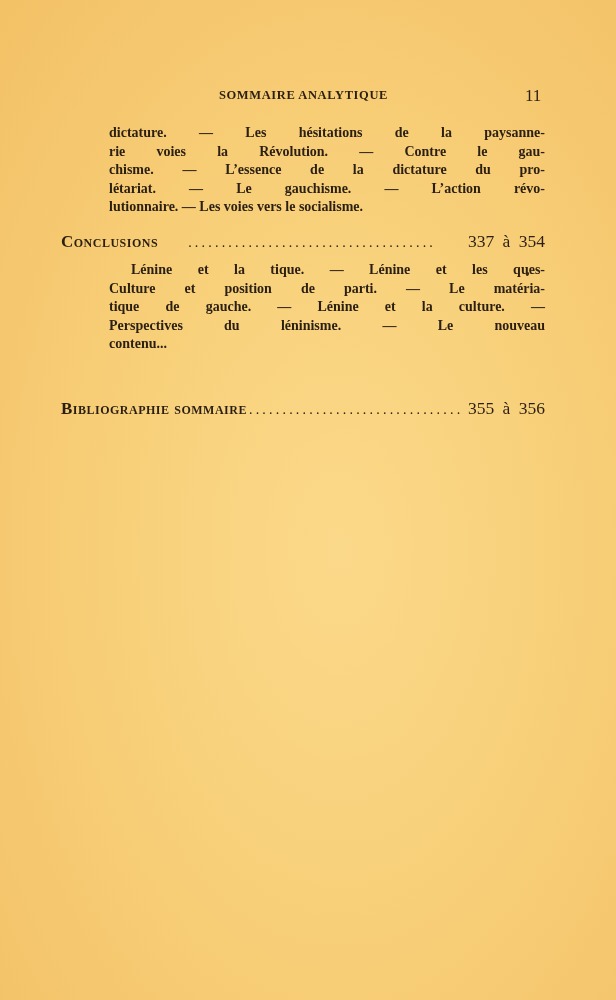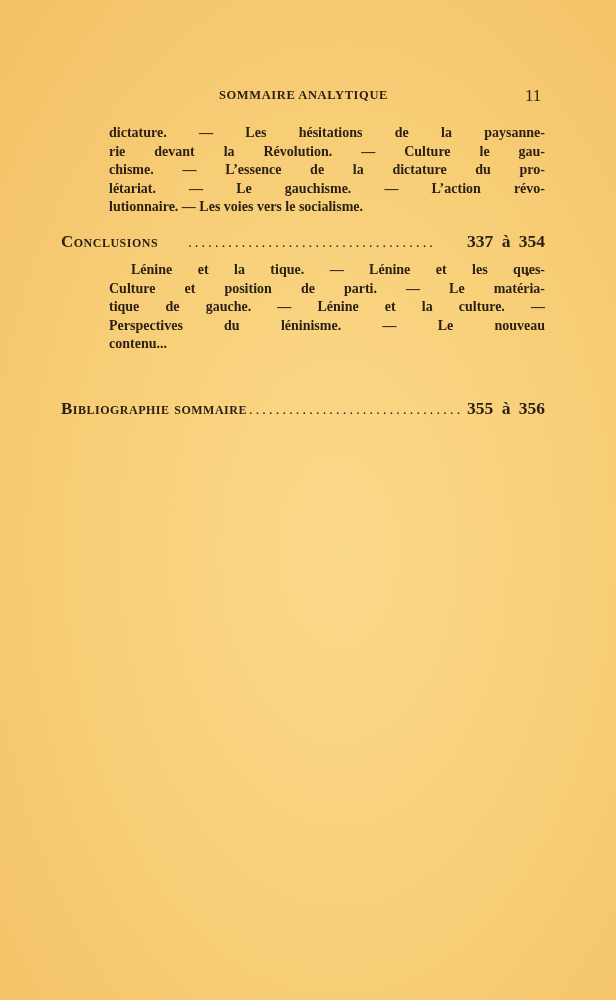--- a/index.html
+++ b/index.html
@@ -30,36 +30,36 @@
   .entry {
     position: absolute; left: 46px; width: 484px; height: 22px;
     font-size: 17px; font-weight: bold; display: flex; align-items: baseline;
   }
   .entry .title { white-space: nowrap; }
   .entry .title .sc { font-variant: small-caps; letter-spacing: 0.5px; }
   .entry .leader {
     flex: 1; overflow: hidden; white-space: nowrap; margin: 0 6px 0 2px;
     font-weight: normal; letter-spacing: 3.2px; font-size: 14px;
   }
-  .entry .pages { white-space: nowrap; font-weight: bold; font-size: 17.5px; word-spacing: 4px; }
+  .entry .pages { white-space: nowrap; font-weight: normal; font-size: 17.5px; word-spacing: 4px; }
   .speck { position: absolute; left: 511px; top: 272px; width: 3px; height: 4px; background: #3a2a16; border-radius: 50%; transform: rotate(30deg); }
 </style>
 </head>
 <body>
 
 <div class="page">
 
   <div class="running-head">
     <span class="running-title">SOMMAIRE ANALYTIQUE</span>
     <span class="folio">11</span>
   </div>
 
   <div class="para" style="top:124px;">
     <span class="line">dictature. — Les hésitations de la paysanne-</span>
-    <span class="line">rie devant la Révolution. — Culture le gau-</span>
+    <span class="line">rie voies la Révolution. — Contre le gau-</span>
     <span class="line">chisme. — L’essence de la dictature du pro-</span>
     <span class="line">létariat. — Le gauchisme. — L’action révo-</span>
     <span class="line last">lutionnaire. — Les voies vers le socialisme.</span>
   </div>
 
   <div class="entry" style="top:231px;gap:28px;">
     <span class="title"><span class="sc">Conclusions</span></span>
     <span class="leader">................................................</span>
     <span class="pages">337 à 354</span>
   </div>

